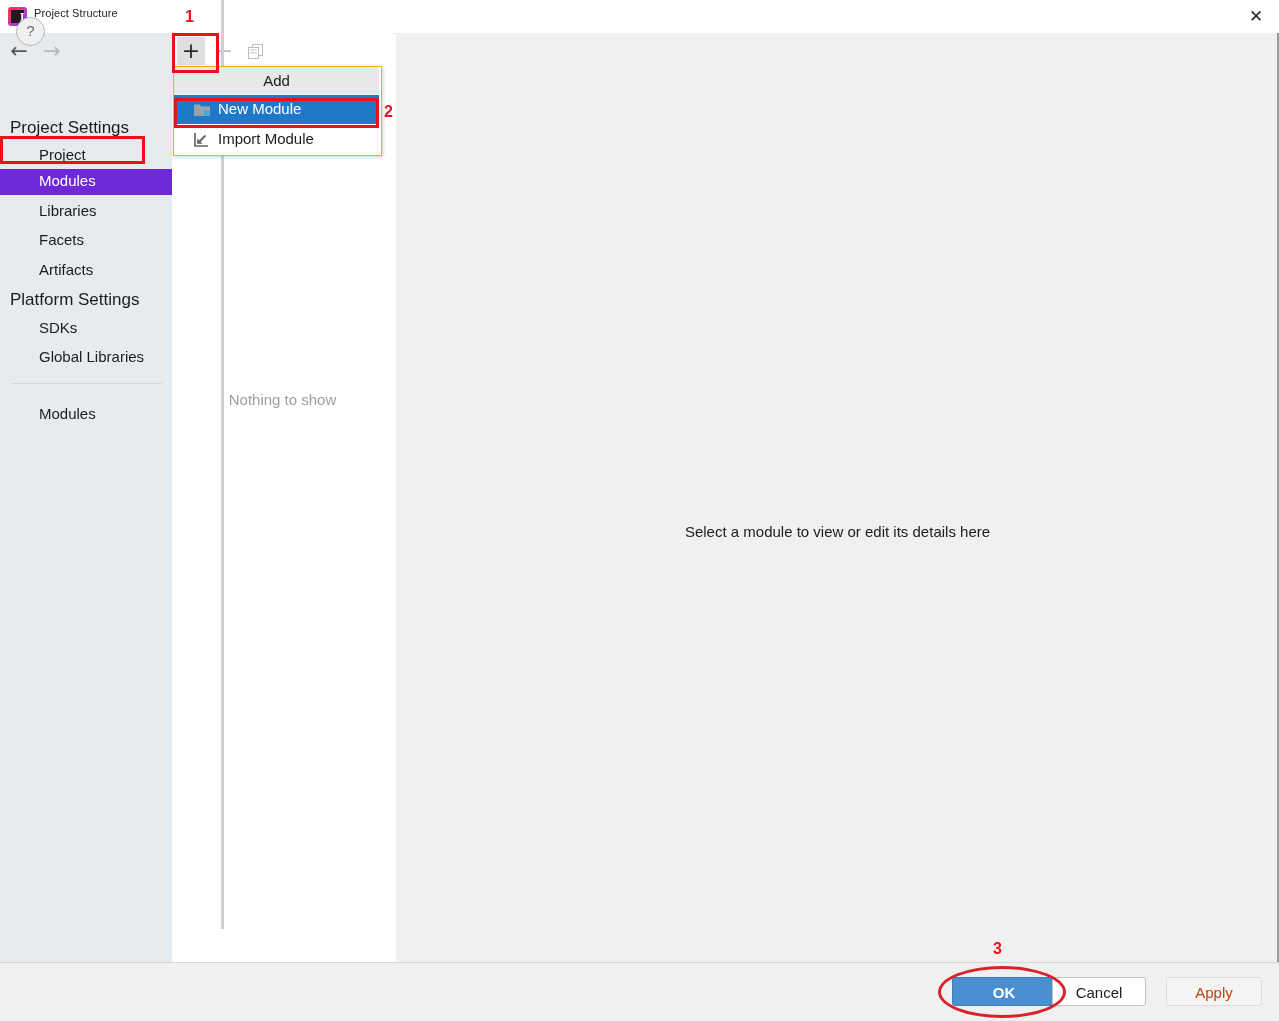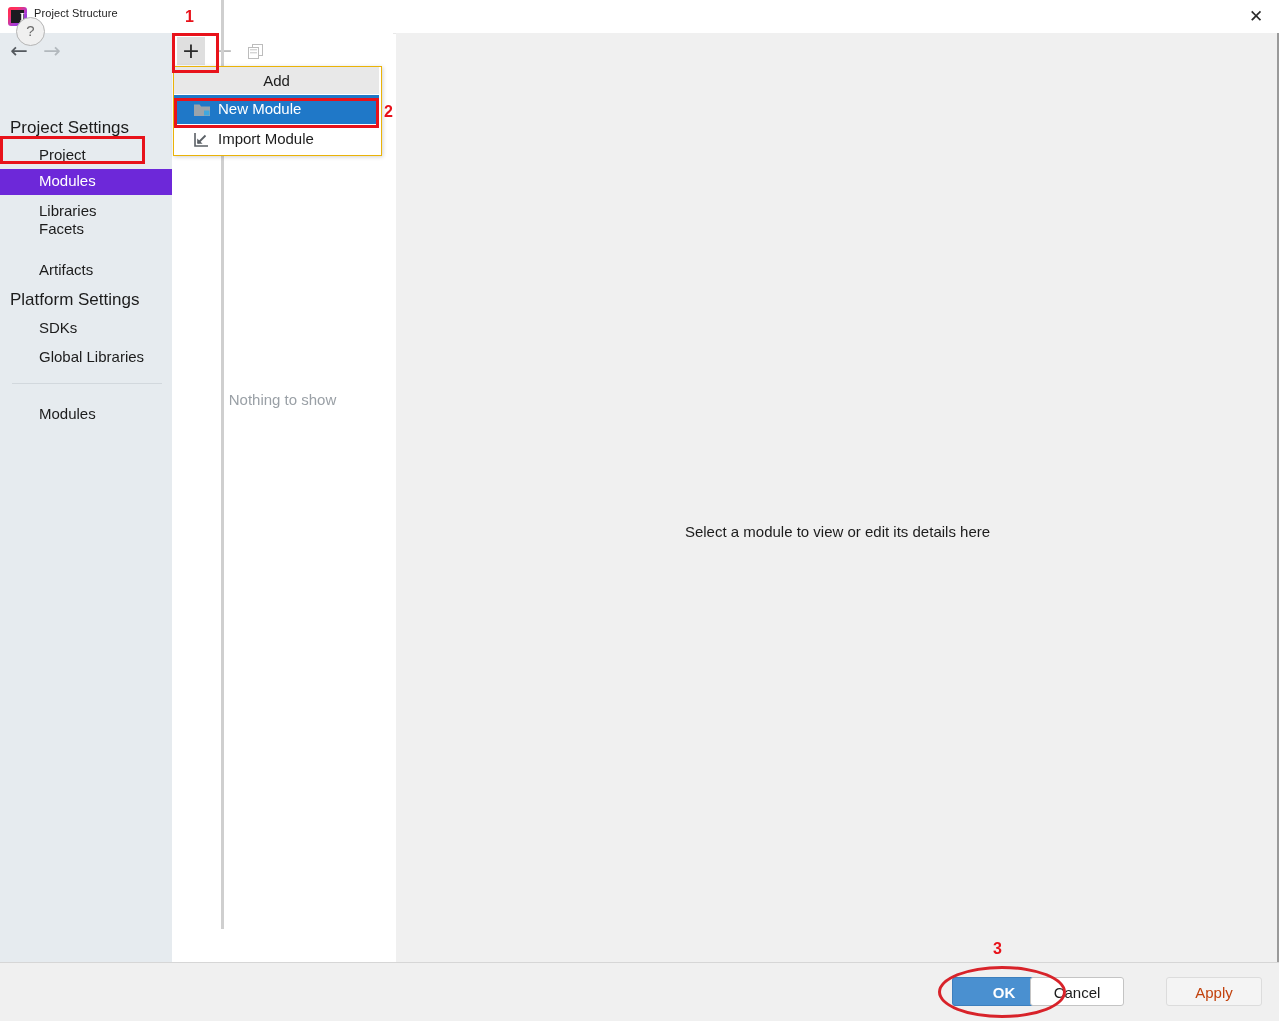--- a/index.html
+++ b/index.html
@@ -135,21 +135,21 @@
     position:absolute;top:977px;height:29px;
     border-radius:3px;font-size:15px;
     text-align:center;line-height:29px;cursor:pointer;
     box-sizing:border-box;
   }
   #btn-ok{
     left:952px;width:104px;
     background:#4a90d0;border:1px solid #3d7fbd;color:#ffffff;font-weight:bold;
   }
   #btn-cancel{
-    left:1030px;width:94px;
+    left:1052px;width:94px;
     background:#ffffff;border:1px solid #c4c4c4;color:#1c1c1c;
   }
   #btn-apply{
     left:1166px;width:96px;
     background:#f4f4f4;border:1px solid #dcdcdc;color:#c2410c;cursor:default;
   }
 
   
   #add-menu{
     position:absolute;left:173px;top:66px;width:207px;height:88px;
@@ -210,21 +210,21 @@
 
   <div class="side-item" style="top:110px">
     <span>Project</span>
   </div>
   <div class="side-item selected" style="top:136px">
     <span>Modules</span>
   </div>
   <div class="side-item" style="top:166px">
     <span>Libraries</span>
   </div>
-  <div class="side-item" style="top:184px">
+  <div class="side-item" style="top:195px">
     <span>Facets</span>
   </div>
   <div class="side-item" style="top:225px">
     <span>Artifacts</span>
   </div>
   <div class="side-item" style="top:283px">
     <span>SDKs</span>
   </div>
   <div class="side-item" style="top:312px">
     <span>Global Libraries</span>

